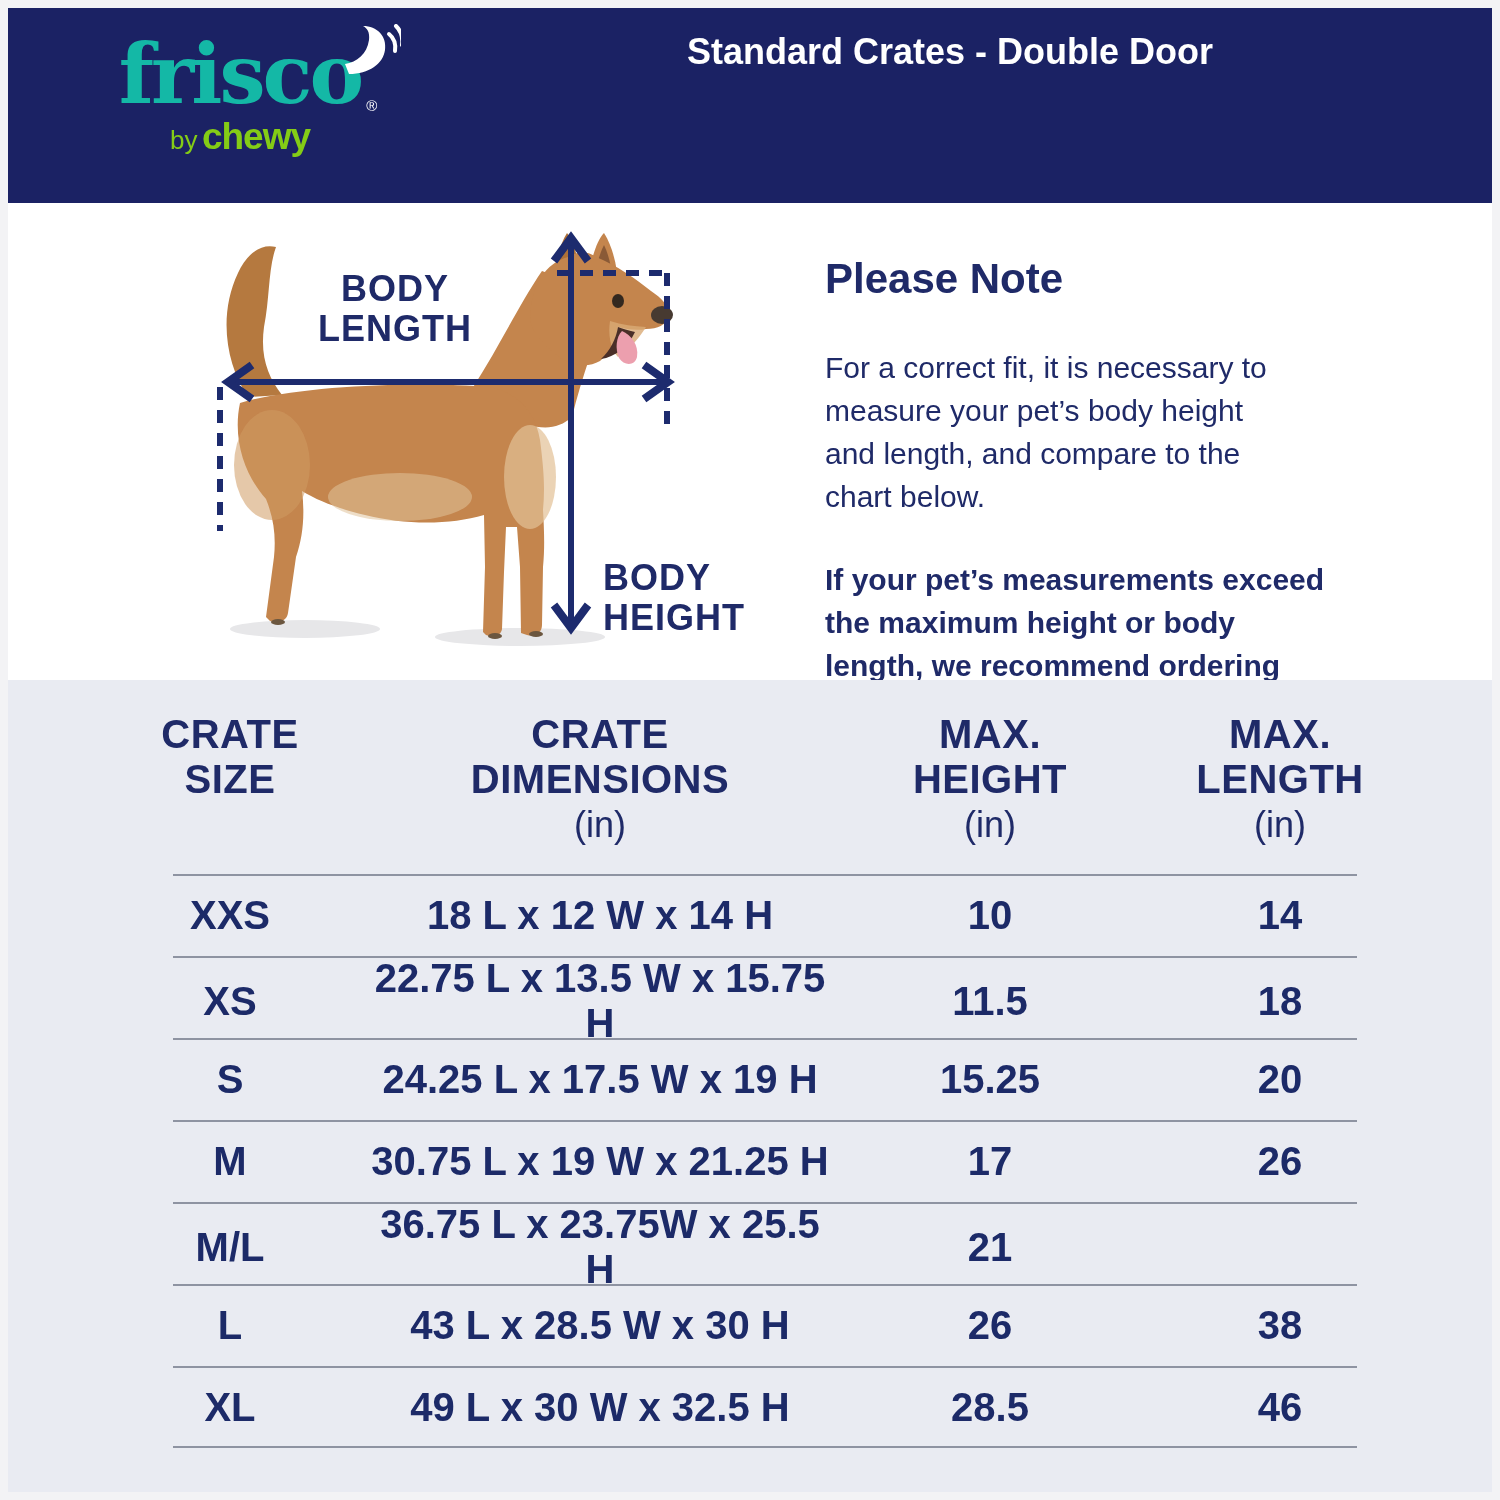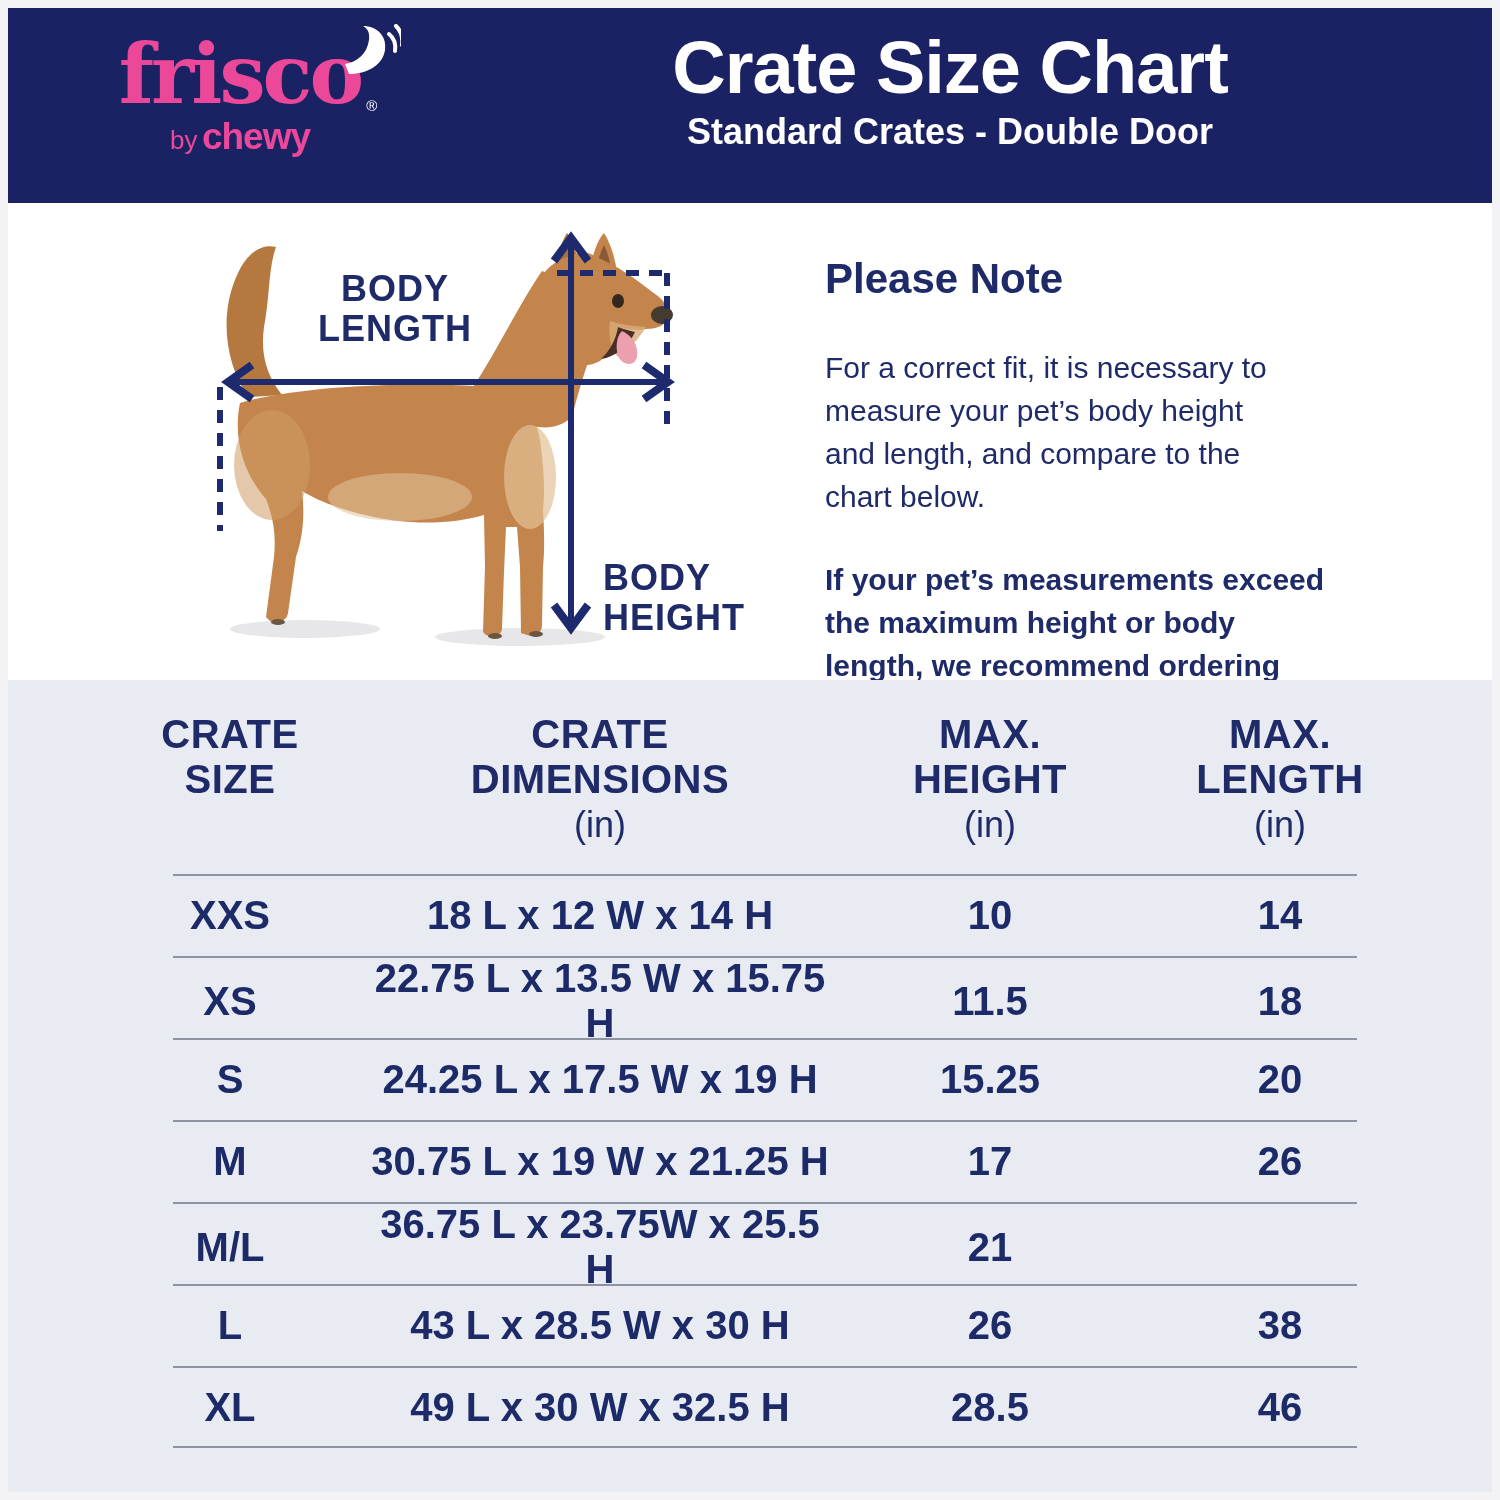--- a/index.html
+++ b/index.html
@@ -7,24 +7,24 @@
           font-family:"Liberation Sans", sans-serif;color:#1f2a68;}
   .band{position:absolute;left:8px;width:1484px;}
   .header-band{top:8px;height:195px;background:#1b2264;}
   .white-band{top:203px;height:477px;background:#ffffff;}
   .table-band{top:680px;height:812px;background:#e9ebf2;}
 
   
   .logo-block{position:absolute;left:77px;top:20px;width:310px;text-align:center;color:#fff;}
   .frisco-wrap{position:relative;display:inline-block;}
   .frisco{font-family:"DejaVu Serif", serif;font-weight:700;font-size:82px;line-height:92px;
-          letter-spacing:-3px;color:#ec4899;}
+          letter-spacing:-3px;color:#14b8a6;}
   .frisco-tail{position:absolute;right:-40px;top:-4px;}
   .reg-mark{position:absolute;right:-16px;bottom:6px;font-size:15px;font-weight:400;}
-  .bychewy{margin-top:-4px;color:#ec4899;}
+  .bychewy{margin-top:-4px;color:#84cc16;}
   .bychewy .by{font-size:26px;font-weight:400;vertical-align:baseline;}
   .bychewy .chewy{font-size:37px;font-weight:700;letter-spacing:-1px;}
   .title-block{position:absolute;left:602px;top:20px;width:680px;text-align:center;color:#fff;}
   .main-title{font-size:74px;line-height:80px;font-weight:700;letter-spacing:-1px;}
   .sub-title{margin-top:4px;font-size:36px;line-height:40px;font-weight:700;}
 
   
   .dog-svg{position:absolute;left:182px;top:22px;}
   .measure-label{position:absolute;font-size:36px;line-height:40px;font-weight:700;
                  letter-spacing:1px;color:#1f2a68;white-space:pre-line;}
@@ -62,21 +62,20 @@
           <path d="M53 2 C 58 7, 60 14, 59 21" stroke="#ffffff" stroke-width="4" fill="none" stroke-linecap="round"></path>
         </svg>
         <span class="reg-mark">®</span>
       </div>
       <div class="bychewy">
         <span class="by">by</span>
         <span class="chewy">chewy</span>
       </div>
     </div>
     <div class="title-block">
-      <div class="main-title">Crate Size Chart</div>
       <div class="sub-title">Standard Crates - Double Door</div>
     </div>
   </div>
 
   <div class="band white-band">
 
     <svg class="dog-svg" width="590" height="430" viewBox="0 0 590 430">
 
       <ellipse cx="115" cy="404" rx="75" ry="9" fill="#e7e7e9"></ellipse>
       <ellipse cx="330" cy="412" rx="85" ry="9" fill="#e7e7e9"></ellipse>

